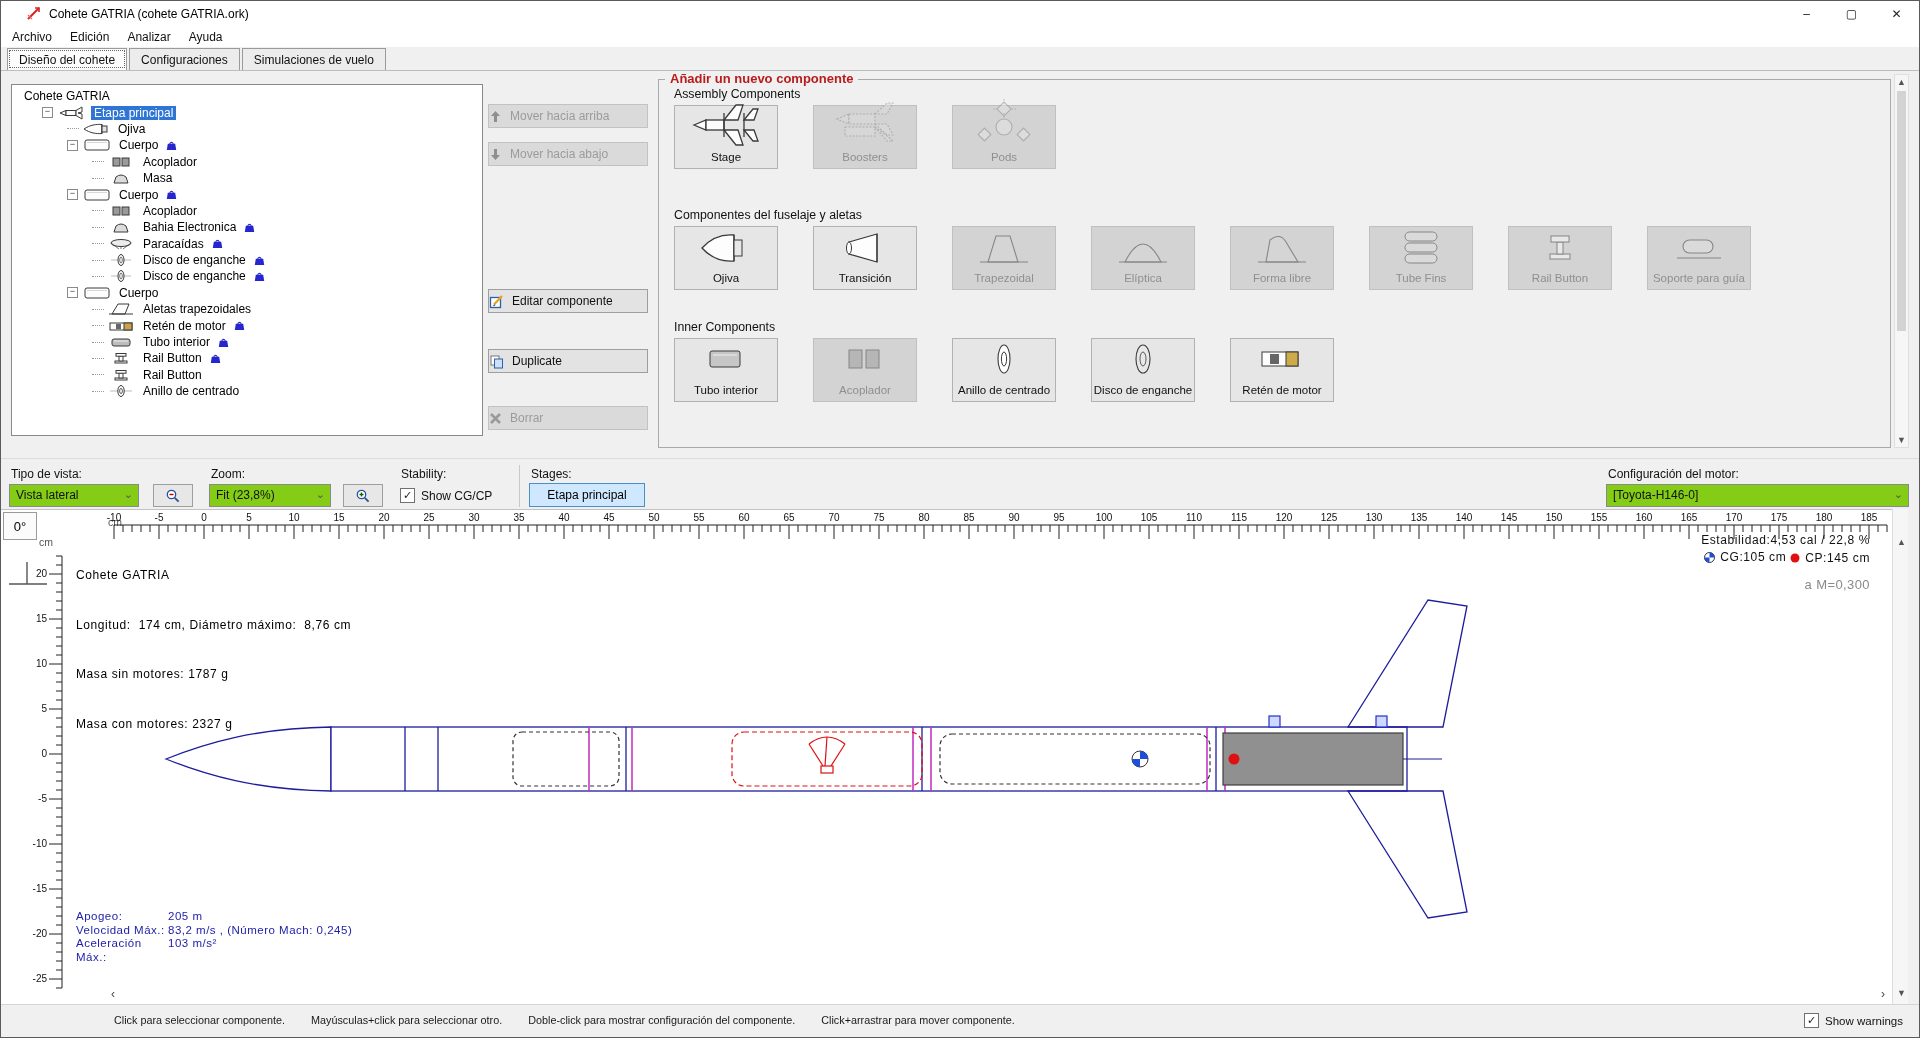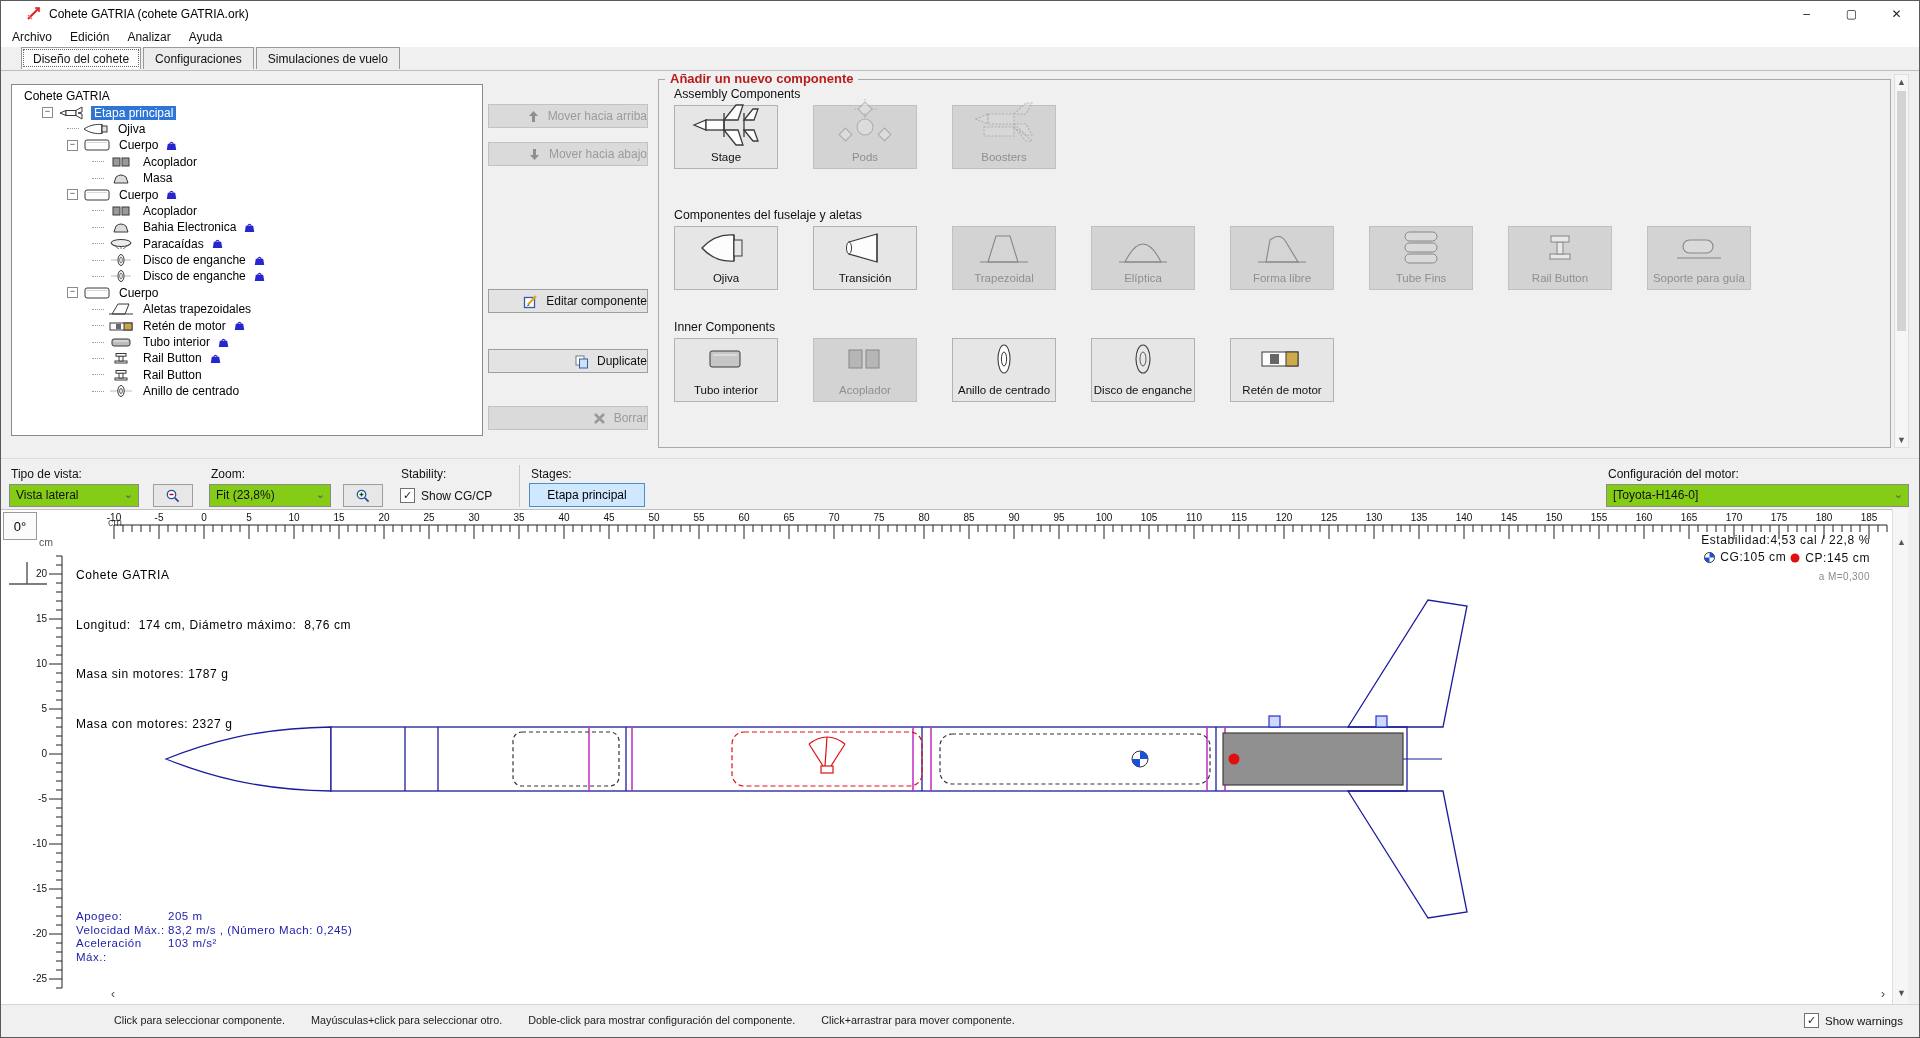--- a/index.html
+++ b/index.html
@@ -9,40 +9,40 @@
   
   .titlebar{position:absolute;left:0;top:0;width:100%;height:25px;background:#fff;
             display:flex;align-items:center;padding-left:25px;box-sizing:border-box;}
   .title-text{margin-left:8px;font-size:12px;color:#000;}
   .win-controls{margin-left:auto;display:flex;height:25px;}
   .win-btn{width:45px;display:flex;align-items:center;justify-content:center;font-size:12px;color:#222;}
   .menubar{position:absolute;left:0;top:25px;width:100%;height:21px;background:#fff;
            display:flex;align-items:center;padding-left:2px;box-sizing:border-box;}
   .menu-item{padding:2px 9px;color:#111;}
   .tabbar{position:absolute;left:0;top:46px;width:100%;height:24px;background:#f0f0f0;
-          display:flex;align-items:flex-start;padding-left:20px;box-sizing:border-box;
+          display:flex;align-items:center;padding-left:6px;box-sizing:border-box;
           border-bottom:1px solid #bdbdbd;}
   .tab{padding:4px 11px 3px;border:1px solid #9a9a9a;border-bottom:none;background:#ececec;
        margin-right:2px;font-size:12px;white-space:nowrap;}
   .tab.active{background:#fcfcfc;outline:1px dotted #666;outline-offset:-3px;}
   
   .tree-panel{position:absolute;left:10px;top:83px;width:472px;height:352px;background:#fff;
               border:1px solid #8a8a8a;overflow:hidden;padding:3px 0 0 5px;box-sizing:border-box;}
   .tree-row{display:flex;align-items:center;height:16.4px;white-space:nowrap;}
   .tree-spacer{flex:none;}
   .dots{width:12px;border-top:1px dotted #9a9a9a;margin-right:3px;flex:none;}
   .expander{width:9px;height:9px;border:1px solid #8a8a8a;background:#fff;font-size:9px;line-height:7px;
             text-align:center;color:#333;margin-right:5px;flex:none;box-sizing:content-box;}
   .tree-icon{width:28px;height:14px;margin-right:5px;flex:none;display:flex;align-items:center;}
   .tree-label{padding:0 3px;font-size:12px;color:#000;}
   .tree-label.selected{background:#2e75d6;color:#fff;}
   .mass-flag{width:11px;height:11px;margin-left:5px;flex:none;}
   
   .abtn{position:absolute;left:487px;width:158px;height:22px;display:flex;align-items:center;
-        justify-content:flex-end;gap:8px;background:#e3e3e3;border:1px solid #9e9e9e;font-size:12px;color:#111;}
+        justify-content:flex-start;gap:8px;background:#e3e3e3;border:1px solid #9e9e9e;font-size:12px;color:#111;}
   .abtn.off{background:#dadada;border-color:#c2c2c2;color:#9b9b9b;}
   
   .add-panel{position:absolute;left:657px;top:78px;width:1231px;height:367px;border:1px solid #a9a9a9;}
   .add-legend{position:absolute;top:-9px;left:6px;background:#f0f0f0;padding:0 5px;
               font-weight:bold;font-size:13px;color:#b91c1c;}
   .sec-label{position:absolute;left:15px;font-size:12.3px;color:#111;}
   .sec-row{position:absolute;left:15px;display:flex;gap:35px;}
   .cbtn{width:104px;height:64px;background:#e6e6e6;border:1px solid #b2b2b2;display:flex;
         flex-direction:column;align-items:center;justify-content:flex-end;padding-bottom:5px;
         box-sizing:border-box;}
@@ -72,21 +72,21 @@
   
   .canvas{position:absolute;left:0;top:508px;width:1891px;height:495px;background:#fff;
           border-top:1px solid #c2c2c2;box-sizing:border-box;}
   .corner{position:absolute;left:2px;top:2px;width:32px;height:26px;border:1px solid #9a9a9a;
           display:flex;align-items:center;justify-content:center;font-size:13px;color:#000;background:#fbfbfb;}
   .unit{position:absolute;font-size:10.5px;color:#555;}
   .fig-info{position:absolute;left:75px;top:24px;font-size:12px;letter-spacing:.6px;color:#000;
             line-height:16.5px;white-space:pre;}
   .stab{position:absolute;right:22px;top:22px;text-align:right;font-size:12px;letter-spacing:.6px;
         color:#111;line-height:17px;}
-  .stab .note{font-size:10px;color:#8a8a8a;letter-spacing:.4px;}
+  .stab .note{font-size:13px;color:#8a8a8a;letter-spacing:.4px;margin-top:8px;}
   .stab .lg{display:inline-flex;align-items:center;gap:5px;}
   .flight{position:absolute;left:75px;top:400px;font-size:11.5px;letter-spacing:.5px;
           color:#1c1caa;line-height:13.5px;}
   .flight .row{display:flex;}
   .flight .fl{width:92px;flex:none;}
   .hscroll{position:absolute;left:100px;top:477px;width:1788px;height:17px;color:#444;font-size:12px;}
   .hscroll .la{position:absolute;left:10px;top:0px;}
   .hscroll .ra{position:absolute;right:4px;top:0px;}
   .vscroll{position:absolute;left:1891px;top:508px;width:16px;height:495px;background:#f6f6f6;
            border-left:1px solid #ddd;box-sizing:border-box;}
@@ -463,45 +463,45 @@
                 <polygon points="54,31 63,42 68,42 64,31"></polygon>
                 <line x1="54" y1="14" x2="54" y2="38"></line>
               </g>
             </svg>
           </div>
           <div class="cl">Stage</div>
         </div>
         <div class="cbtn off">
           <div class="ci">
             <svg width="72" height="52" viewBox="0 0 72 52">
-              <g stroke="#8a8a8a" stroke-width="1.1" fill="#e6e6e6">
-                <circle cx="36" cy="28" r="8"></circle>
-                <rect x="31" y="5" width="10" height="10" transform="rotate(45 36 10)"></rect>
-                <rect x="12" y="31" width="9" height="9" transform="rotate(45 16.5 35.5)"></rect>
-                <rect x="51" y="31" width="9" height="9" transform="rotate(45 55.5 35.5)"></rect>
-                <path d="M36,0 v6 M36,14 v6 M30,10 h-6 M48,10 h-6" stroke-dasharray="1.5,1.5"></path>
-              </g>
-            </svg>
-          </div>
-          <div class="cl">Pods</div>
-        </div>
-        <div class="cbtn off">
-          <div class="ci">
-            <svg width="72" height="52" viewBox="0 0 72 52">
               <g fill="#dcdcdc" stroke="#8a8a8a" stroke-width="1.1" stroke-dasharray="2,1.5">
                 <path d="M8,20 L20,15 L20,25 Z"></path>
                 <rect x="20" y="15" width="26" height="10"></rect>
                 <polygon points="46,15 58,4 64,4 58,15"></polygon>
                 <polygon points="46,25 58,36 64,36 58,25"></polygon>
                 <rect x="16" y="28" width="30" height="9"></rect>
                 <polygon points="46,28 58,42 64,42 58,37"></polygon>
               </g>
             </svg>
           </div>
           <div class="cl">Boosters</div>
+        </div>
+        <div class="cbtn off">
+          <div class="ci">
+            <svg width="72" height="52" viewBox="0 0 72 52">
+              <g stroke="#8a8a8a" stroke-width="1.1" fill="#e6e6e6">
+                <circle cx="36" cy="28" r="8"></circle>
+                <rect x="31" y="5" width="10" height="10" transform="rotate(45 36 10)"></rect>
+                <rect x="12" y="31" width="9" height="9" transform="rotate(45 16.5 35.5)"></rect>
+                <rect x="51" y="31" width="9" height="9" transform="rotate(45 55.5 35.5)"></rect>
+                <path d="M36,0 v6 M36,14 v6 M30,10 h-6 M48,10 h-6" stroke-dasharray="1.5,1.5"></path>
+              </g>
+            </svg>
+          </div>
+          <div class="cl">Pods</div>
         </div>
       </div>
       <div class="sec-label" style="top: 128px;">Componentes del fuselaje y aletas</div>
       <div class="sec-row" style="top: 146px;">
         <div class="cbtn">
           <div class="ci">
             <svg width="60" height="48" viewBox="0 0 60 48">
               <path d="M6,24 C16,13 26,10 38,11 L38,37 C26,38 16,35 6,24 Z" fill="#fdfdfd" stroke="#3a3a3a" stroke-width="1.3"></path>
               <line x1="38" y1="11" x2="38" y2="37" stroke="#3a3a3a"></line>
               <rect x="38" y="16" width="8" height="16" fill="#e7e7e7" stroke="#3a3a3a"></rect>

